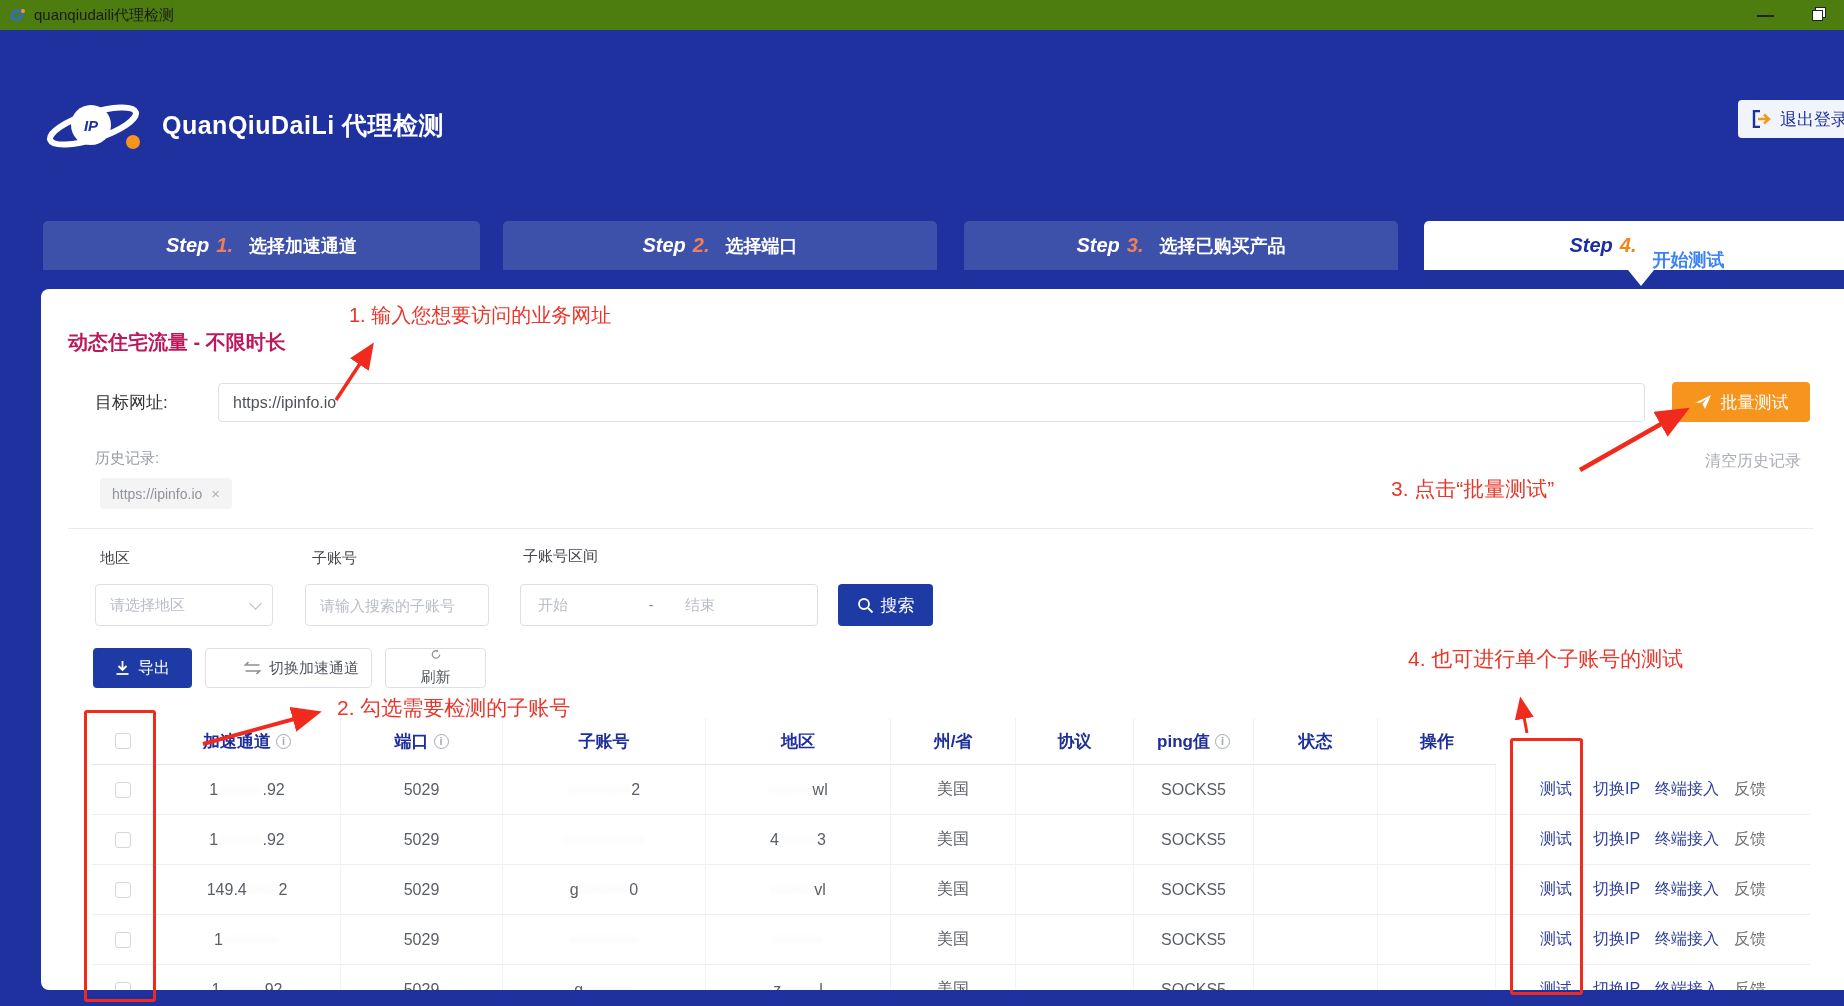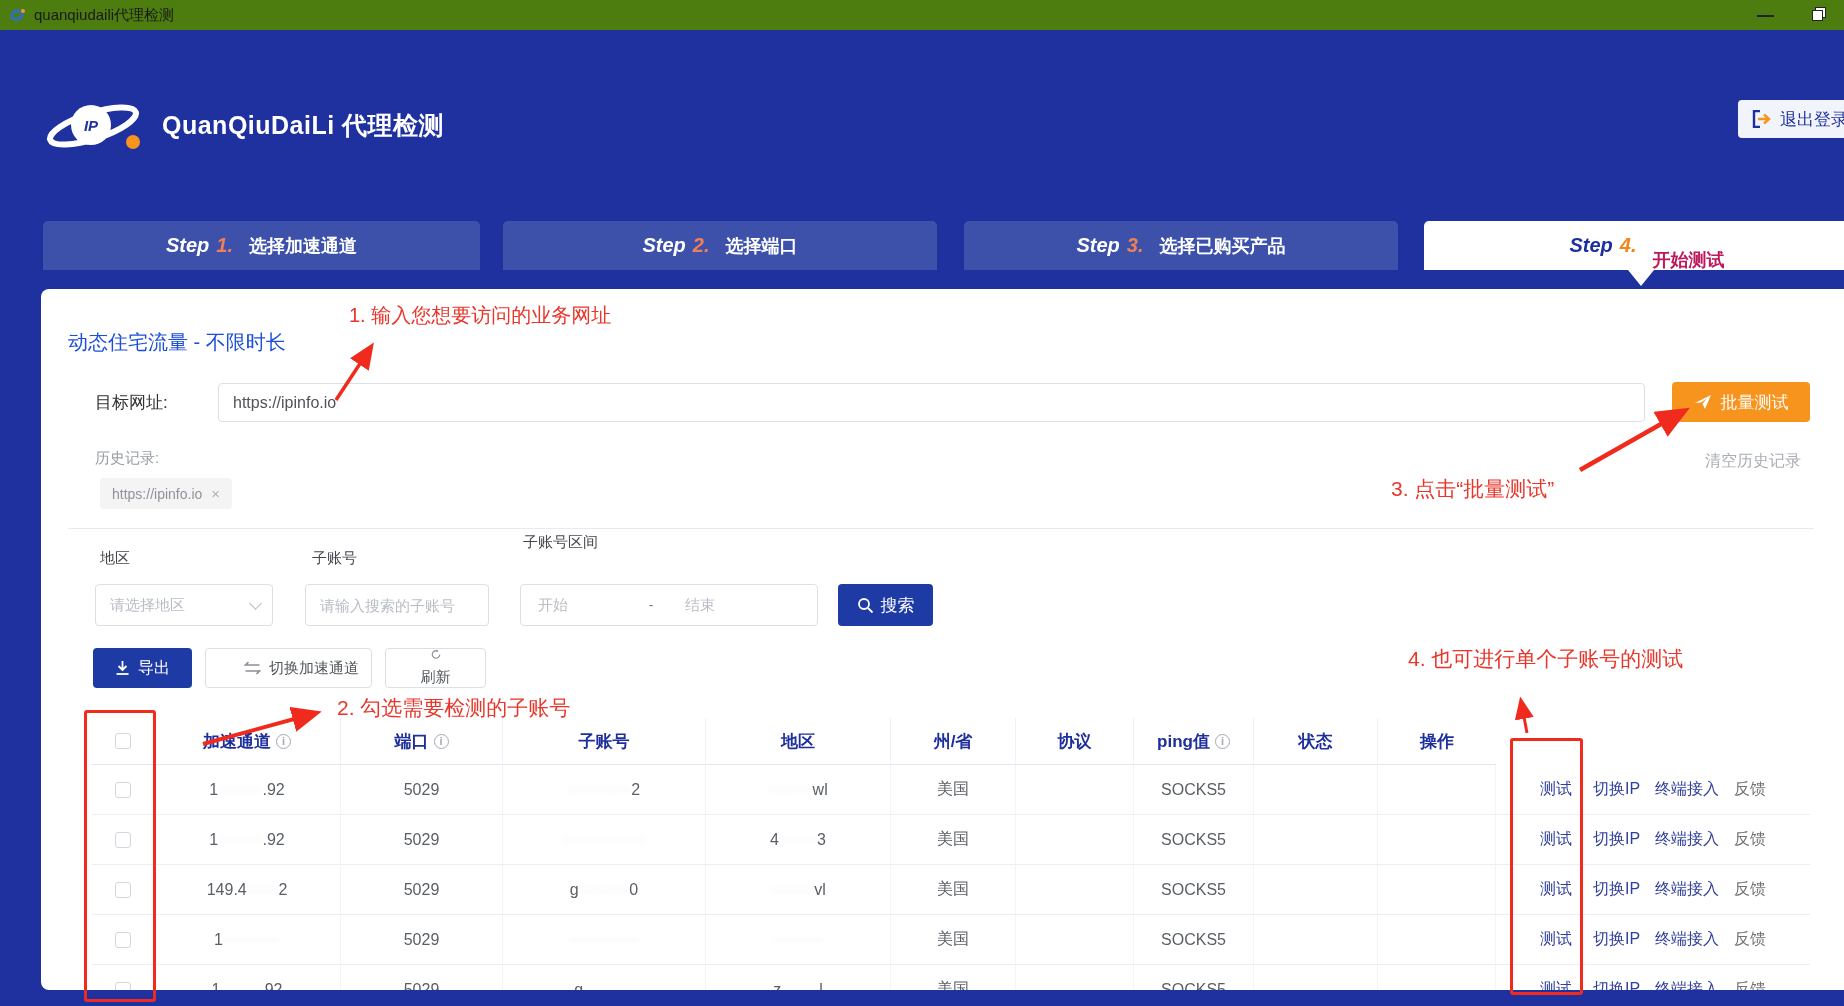--- a/index.html
+++ b/index.html
@@ -27,46 +27,46 @@
 
   
   .tab { position:absolute; top:221px; height:49px; border-radius:5px 5px 0 0; background:#3d51ab;
     display:flex; align-items:center; justify-content:center; cursor:pointer; z-index:2; }
   .tab .step-word { font-style:italic; font-weight:bold; font-size:20px; color:#ffffff; }
   .tab .step-num { font-style:italic; font-weight:bold; font-size:20px; color:#ee7f56; margin-left:7px; }
   .tab .step-label { font-weight:bold; font-size:18px; color:#ffffff; margin-left:16px; }
   .tab.active { background:#ffffff; }
   .tab.active .step-word { color:#1c2f9e; }
   .tab.active .step-num { color:#f08519; }
-  .tab.active .step-label { color:#be185d;margin-top:28px; }
+  .tab.active .step-label { color:#3b82f6;margin-top:28px; }
   .tab-pointer { position:absolute; left:1628px; top:270px; width:0; height:0; z-index:2;
     border-left:13px solid transparent; border-right:13px solid transparent; border-top:16px solid #ffffff; }
 
   
   .panel { position:absolute; left:41px; top:289px; width:1829px; height:701px; background:#ffffff; border-radius:8px; overflow:hidden; z-index:3; }
 
-  .product-title { position:absolute; left:27px; top:40px; font-size:20px; font-weight:normal; color:#1d4ed8; }
+  .product-title { position:absolute; left:27px; top:40px; font-size:20px; font-weight:bold; color:#be185d; }
 
   .target-label { position:absolute; left:54px; top:102px; font-size:17px; color:#303133; }
   .target-input { position:absolute; left:177px; top:94px; width:1427px; height:39px; border:1px solid #dcdfe6; border-radius:4px;
     font-size:16px; color:#4f5358; padding-left:14px; outline:none; font-family:"Liberation Sans","DejaVu Sans",sans-serif; }
   .batch-btn { position:absolute; left:1631px; top:93px; width:138px; height:40px; background:#f7941d; border:none; border-radius:4px;
     color:#fff; font-size:17px; display:flex; align-items:center; justify-content:center; gap:9px; cursor:pointer; }
 
   .history-label { position:absolute; left:54px; top:160px; font-size:15px; color:#979ba3; }
   .history-chip { position:absolute; left:59px; top:189px; height:31px; background:#f4f4f5; border-radius:4px;
     display:flex; align-items:center; padding:0 12px; gap:9px; cursor:pointer; }
   .history-chip .chip-text { font-size:14px; color:#8f949c; }
   .history-chip .chip-close { font-size:15px; color:#aeb2b9; cursor:pointer; }
   .clear-history { position:absolute; left:1664px; top:162px; font-size:16px; color:#a9adb5; cursor:pointer; }
 
   .divider { position:absolute; left:27px; top:239px; width:1746px; height:1px; background:#e9e9ee; }
 
   .filter-label { position:absolute; font-size:15px; color:#43464c; }
-  .f-region { left:59px; top:260px; } .f-account { left:271px; top:260px; } .f-range { left:482px; top:244px; }
+  .f-region { left:59px; top:260px; } .f-account { left:271px; top:260px; } .f-range { left:482px; top:258px; }
   .select-box { position:absolute; left:54px; top:295px; width:178px; height:42px; border:1px solid #dcdfe6; border-radius:4px;
     display:flex; align-items:center; justify-content:space-between; padding:0 12px 0 14px; cursor:pointer; background:#fff; }
   .select-box .ph { font-size:15px; color:#b9bdc6; }
   .chev { width:9px; height:9px; border-right:1.6px solid #b3b7bf; border-bottom:1.6px solid #b3b7bf; transform:rotate(45deg); margin-top:-4px; }
   .account-input { position:absolute; left:264px; top:295px; width:184px; height:42px; border:1px solid #dcdfe6; border-radius:4px;
     font-size:15px; padding-left:14px; color:#4f5358; outline:none; font-family:"Liberation Sans","DejaVu Sans",sans-serif; }
   .account-input::placeholder { color:#b9bdc6; }
   .range-box { position:absolute; left:479px; top:295px; width:298px; height:42px; border:1px solid #dcdfe6; border-radius:4px;
     display:flex; align-items:center; }
   .range-box .r-start { font-size:15px; color:#b9bdc6; padding-left:17px; width:120px; }

